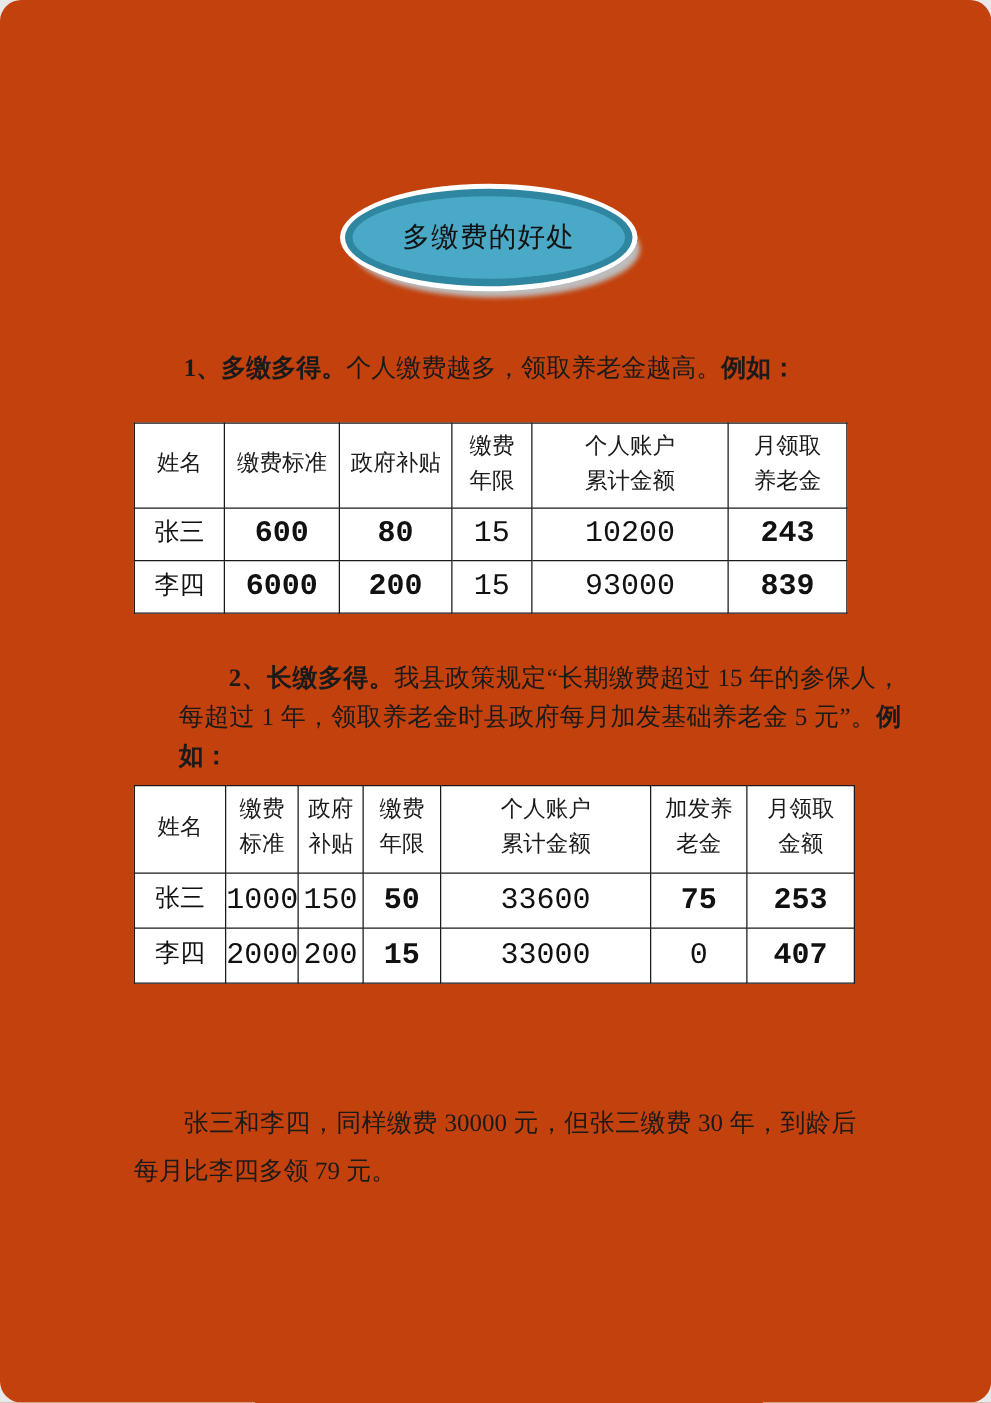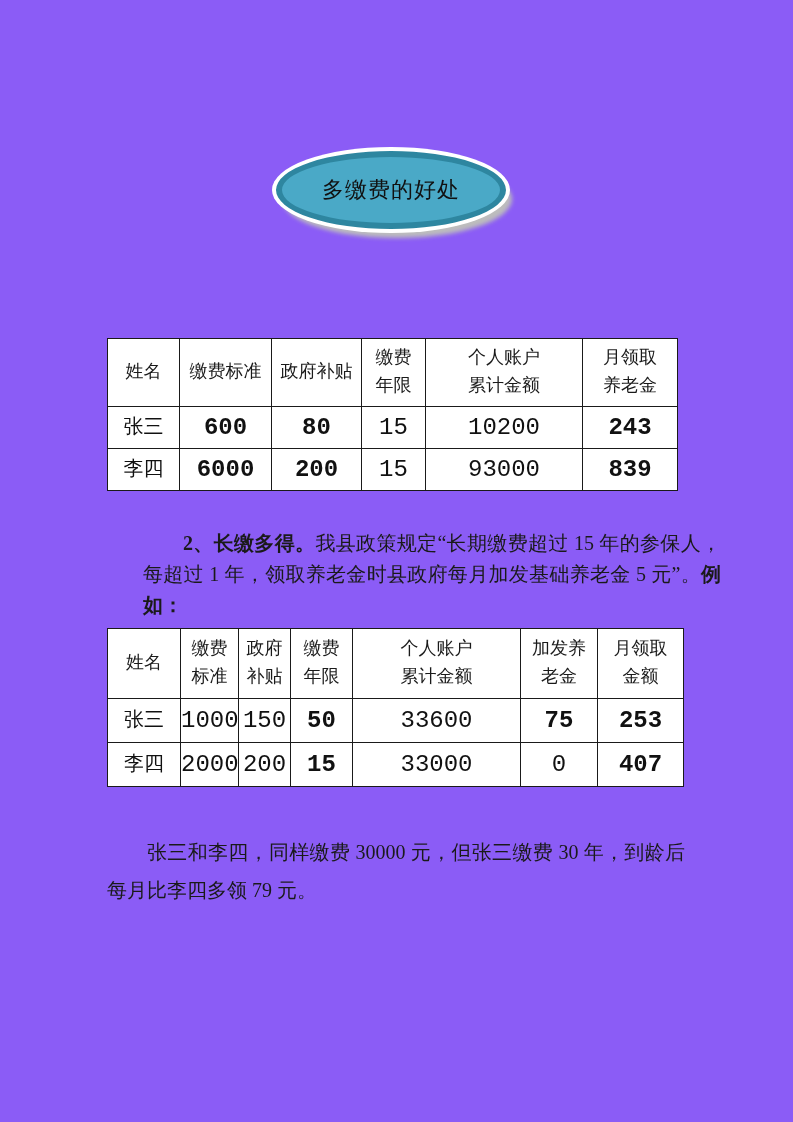--- a/index.html
+++ b/index.html
@@ -1,25 +1,26 @@
 <!DOCTYPE html>
 <html><head>
 <meta charset="utf-8">
 <style>
   * { margin: 0; padding: 0; box-sizing: border-box; }
   html, body { background: #e8e8e8; }
   .page {
     position: relative;
     width: 793px;
     height: 1122px;
-    background: #8b5cf6;
+    background: #c2410c;
     margin: 0 auto;
     font-family: "Liberation Serif", "DejaVu Serif", serif;
     color: #000;
     overflow: hidden;
+    border-radius: 17px;
   }
 
   
   .badge {
     position: absolute;
     left: 276px;
     top: 151px;
     width: 230px;
     height: 78px;
     background: #4aa9c7;
@@ -44,21 +45,21 @@
     left: 107px;
     width: 578px;
     font-size: 20px;
     text-align: justify;
     text-indent: 2em;
     color: #1a1a1a;
   }
   .para b { font-weight: bold; }
   .p1 { top: 281px; line-height: 28px; }
   .p2 { top: 528px; line-height: 31px; margin-left: 36px; }
-  .p3 { top: 833px; line-height: 38px; }
+  .p3 { top: 880px; line-height: 38px; }
 
   
   table {
     position: absolute;
     left: 107px;
     border-collapse: collapse;
     table-layout: fixed;
     background: #fff;
     font-family: Liberation Mono, monospace;
   }
@@ -87,20 +88,21 @@
 </style>
 </head>
 <body>
 
 <div class="page">
 
   <div class="badge">
     <span class="badge-label">多缴费的好处</span>
   </div>
 
+  <p class="para p1"><b>1、多缴多得。</b><span>个人缴费越多，领取养老金越高。</span><b>例如：</b></p>
 
   <table class="t1">
     <colgroup>
       <col style="width:72px">
         <col style="width:92px">
         <col style="width:90px">
       <col style="width:64px">
         <col style="width:157px">
         <col style="width:95px">
     </colgroup>

